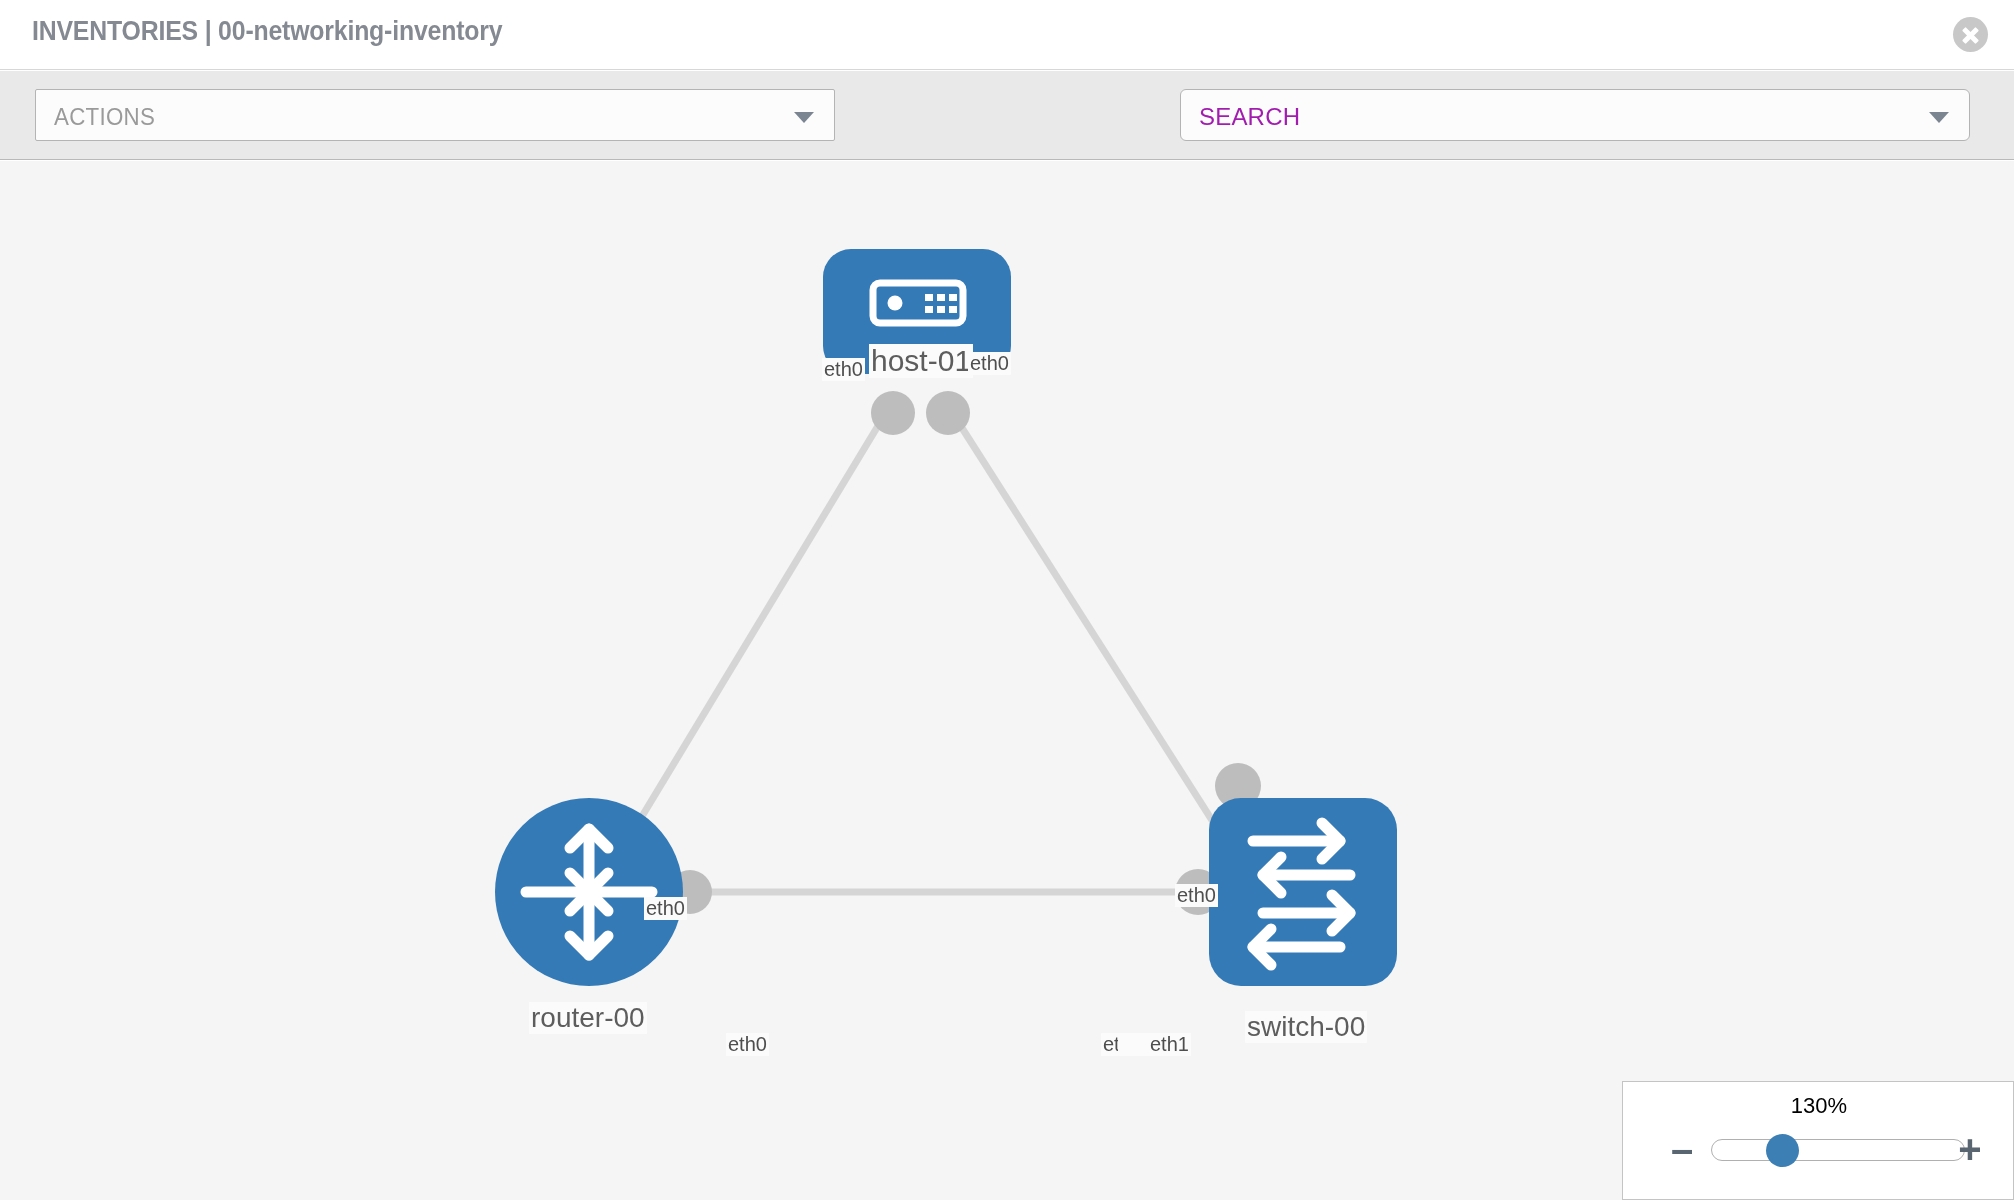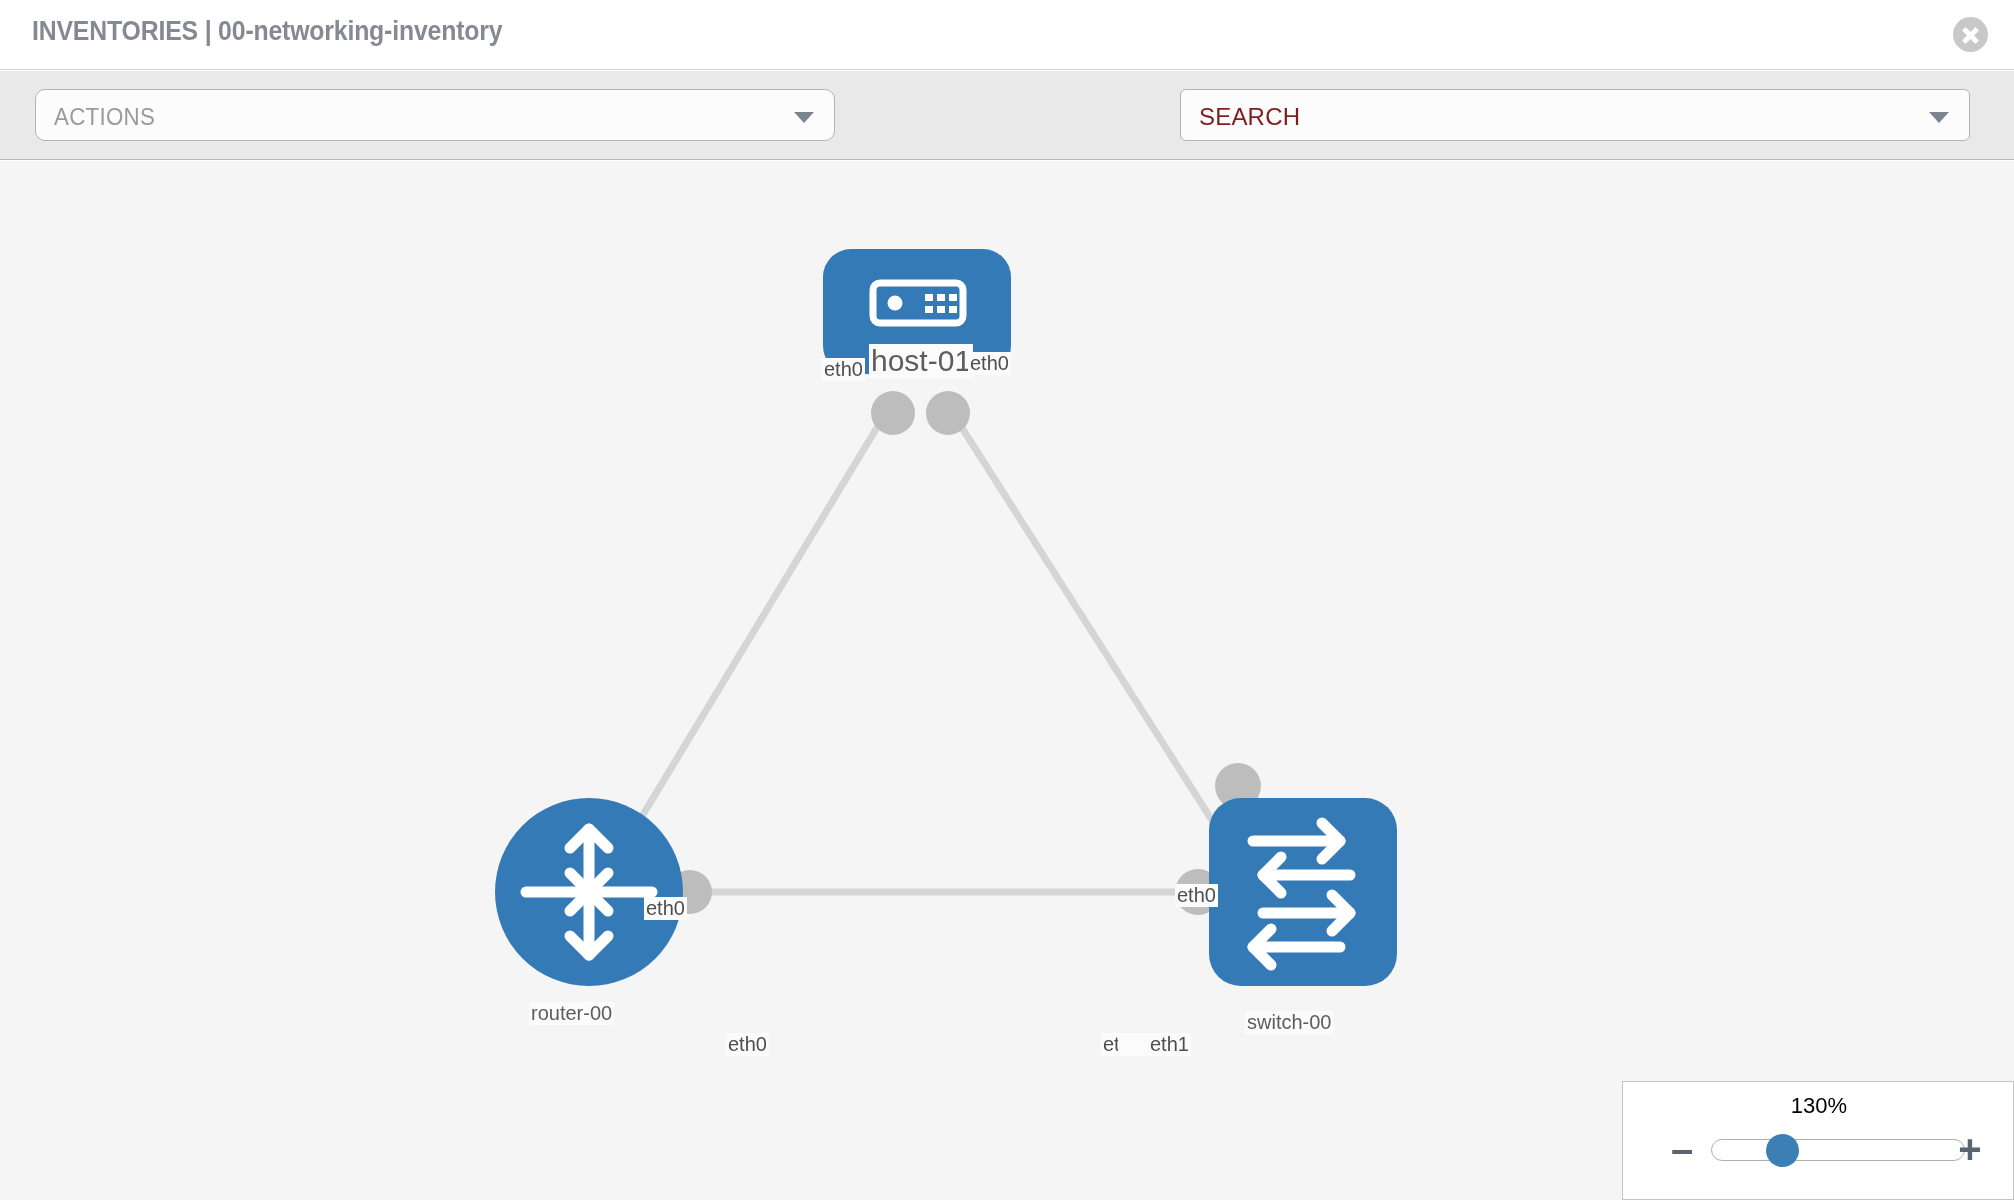--- a/index.html
+++ b/index.html
@@ -49,21 +49,21 @@
     position: absolute; left: 0; top: 71px;
     width: 2014px; height: 89px;
     background: #e9e9e9;
     border-bottom: 1px solid #b9b9b9;
   }
   .actions-select {
     position: absolute; left: 35px; top: 18px;
     width: 800px; height: 52px;
     background: #fcfcfc;
     border: 1px solid #b4b4b4;
-    border-radius: 10px;
+    border-radius: 2px;
   }
   .actions-label {
     position: absolute; left: 18px; top: 13px;
     font-size: 24px; color: #9a9a9a;
     letter-spacing: 0.3px;
     transform: scaleX(0.93);
     transform-origin: left center;
   }
   .caret-down {
     position: absolute; right: 20px; top: 22px;
@@ -82,37 +82,37 @@
 
   .search-box {
     position: absolute; left: 1180px; top: 18px;
     width: 790px; height: 52px;
     background: #fcfcfc;
     border: 1px solid #b4b4b4;
     border-radius: 6px;
   }
   .search-label {
     position: absolute; left: 18px; top: 13px;
-    font-size: 24px; color: #7f1d1d;
+    font-size: 24px; color: #a21caf;
     letter-spacing: 0.2px;
   }
 
   
   .canvas {
     position: absolute; left: 0; top: 161px;
     width: 2014px; height: 1039px;
     background: #f5f5f5;
     overflow: hidden;
   }
   .topology-svg { position: absolute; left: 0; top: 0; }
 
   
   .node-label {
     position: absolute;
-    font-size: 20px;
+    font-size: 28px;
     color: #5d5d5d;
     background: #fbfbfb;
     white-space: nowrap;
     padding: 0 2px;
   }
   .port-label {
     position: absolute;
     font-size: 20px;
     color: #4e4e4e;
     background: #fbfbfb;

